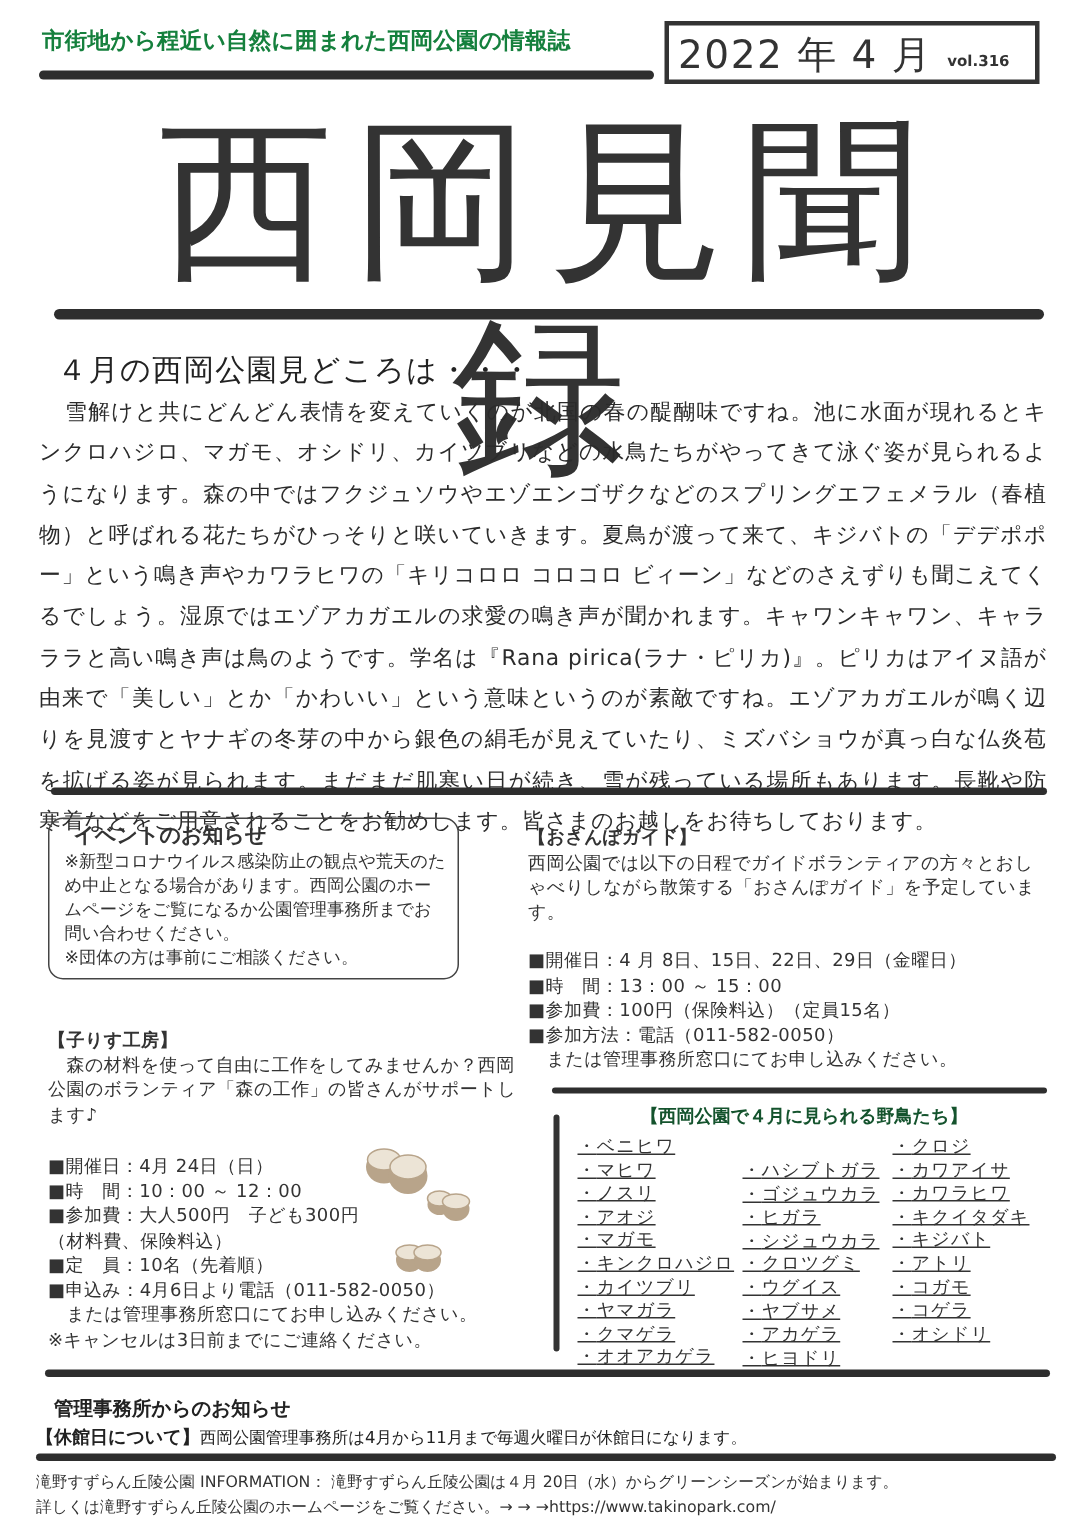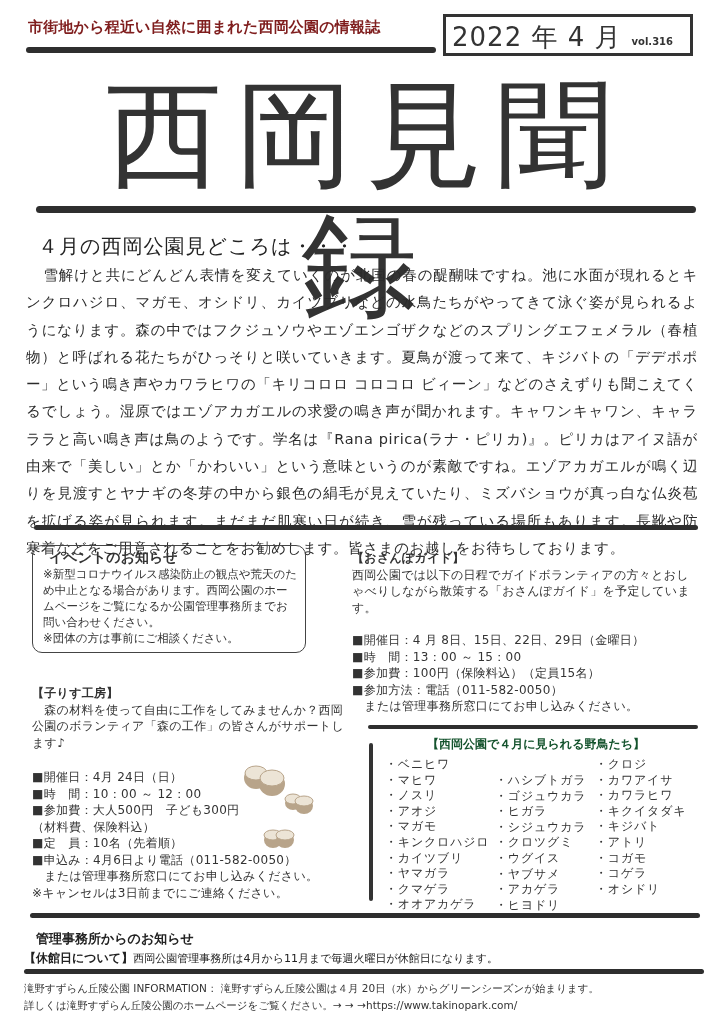--- a/index.html
+++ b/index.html
@@ -5,21 +5,21 @@
   html, body { margin: 0; padding: 0; background: #ffffff; }
   body {
     width: 724px; height: 1024px; position: relative; overflow: hidden;
     font-family: "DejaVu Sans", "Liberation Sans", sans-serif;
     color: #2b2b2b;
   }
   .abs { position: absolute; }
   .brush {
     position: absolute; background: #2e2e2e; border-radius: 6px;
   }
-  .tagline { left: 28px; top: 18px; font-size: 15px; font-weight: bold; letter-spacing: 0.2px; color:#7f1d1d; }
+  .tagline { left: 28px; top: 18px; font-size: 15px; font-weight: bold; letter-spacing: 0.2px; color:#15803d; }
   .datebox {
     left: 443px; top: 14px; width: 250px; height: 42px;
     border: 3px solid #333; box-sizing: border-box; display:flex; align-items:flex-end;
     padding: 0 0 3px 6px;
   }
   .datebox .date { font-size: 26px; color:#333; letter-spacing: 1px; line-height: 1; }
   .datebox .vol { font-size: 10px; margin-left: 10px; margin-bottom: 3px; color:#333;font-weight:bold; }
   .masthead {
     left: 66px; top: 70px; width: 600px; height: 130px;
     font-family: "DejaVu Serif", "Liberation Serif", serif;
@@ -37,21 +37,21 @@
     padding: 3px 6px 0 10px; font-size: 11.5px; line-height: 16px; color:#333;
   }
   .event-box .h { font-size: 14px; font-weight: bold; margin-left: 6px; line-height: 17px; }
   .sec { font-size: 12px; line-height: 16.5px; color:#333; letter-spacing: 0.3px; }
   .sec .h { font-weight: bold; }
   .birds {
     left: 367px; top: 737px; width: 340px; height: 170px;
   }
   .birds .vbar { position:absolute; left:2px; top:6px; width:4px; height:158px; background:#333; border-radius:2px; }
   .birds .h { position:absolute; left: 60px; top: -1px; font-size: 12px; font-weight: bold; color:#14532d; }
-  .birds .col { position:absolute; top: 20px; font-size: 12px; line-height: 15.6px; color:#333; letter-spacing: 0.8px; }
+  .birds .col { position:absolute; top: 20px; font-size: 12px; line-height: 15.6px; color:#333; letter-spacing: 0.8px; text-decoration: underline; }
   .birds .col div::before { content: "・"; }
   .office-h { left: 36px; top: 930px; font-size: 13px; font-weight: bold; color:#222; }
   .office-line { left: 24px; top: 950px; font-size: 11px; color:#222; }
   .office-line b { font-size: 12px; }
   .footer { left: 24px; top: 980px; font-size: 10.5px; line-height: 17px; color:#333; }
   .acorn { position:absolute; }
 </style>
 </head>
 <body>
 

